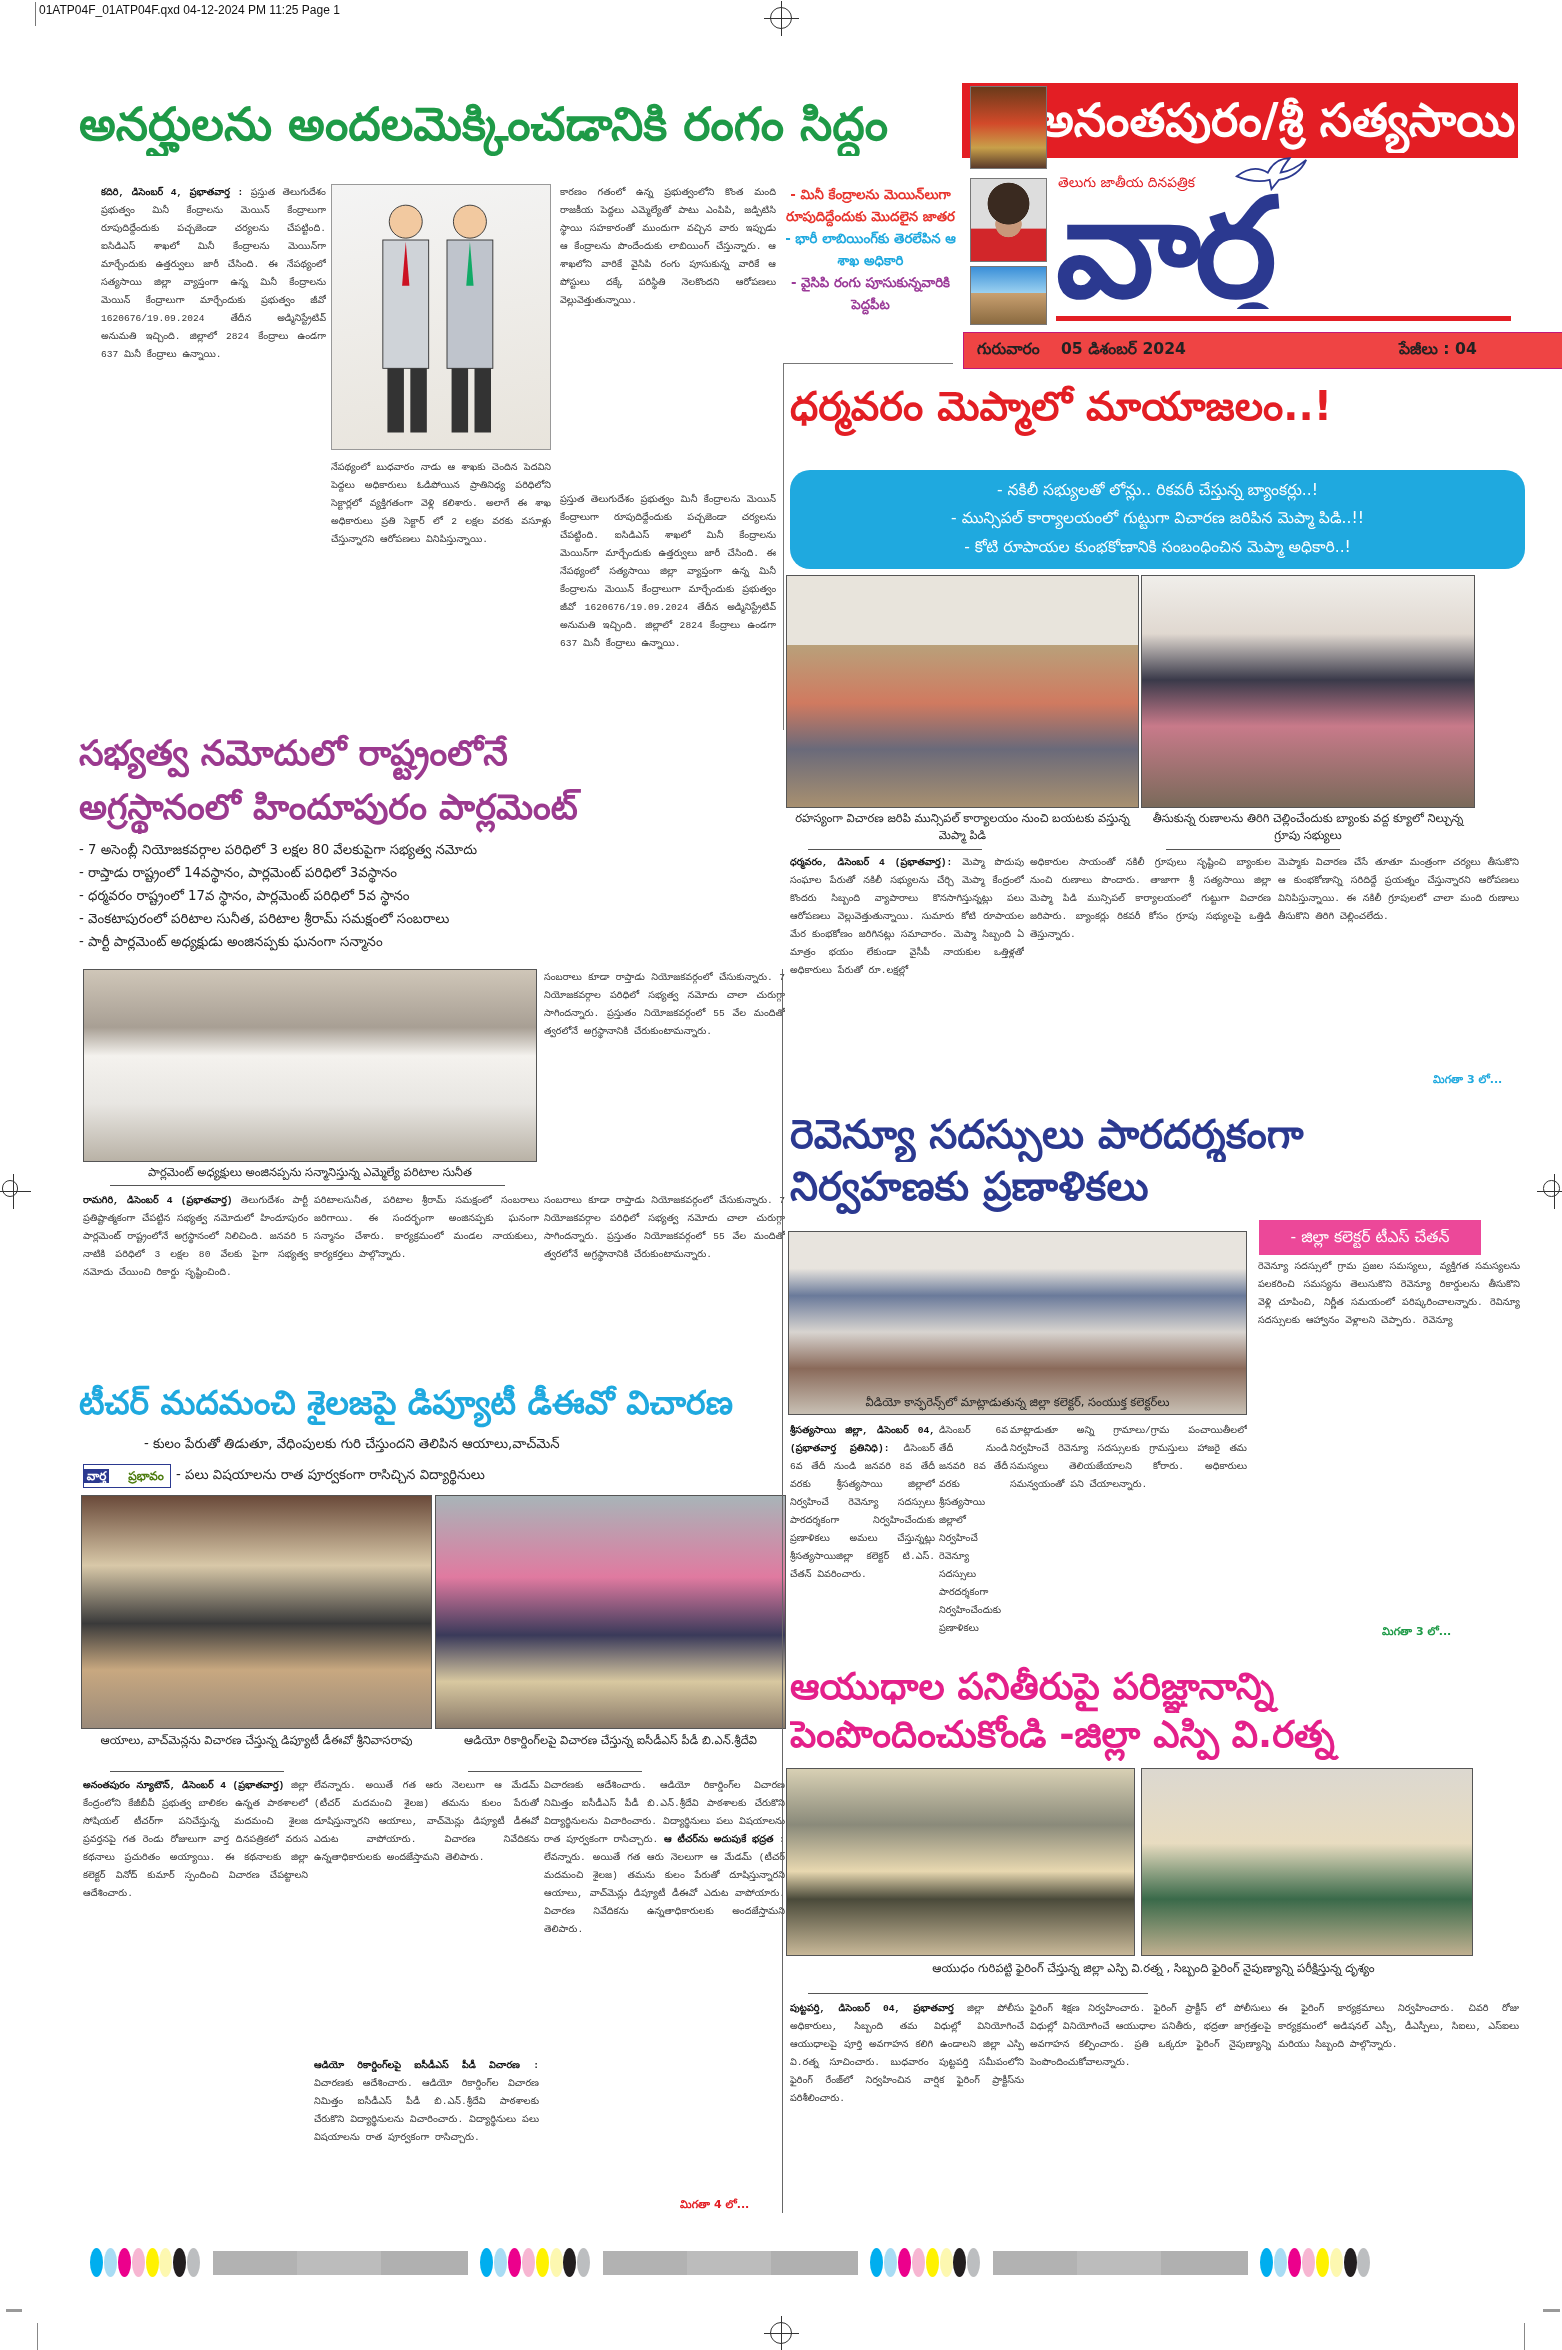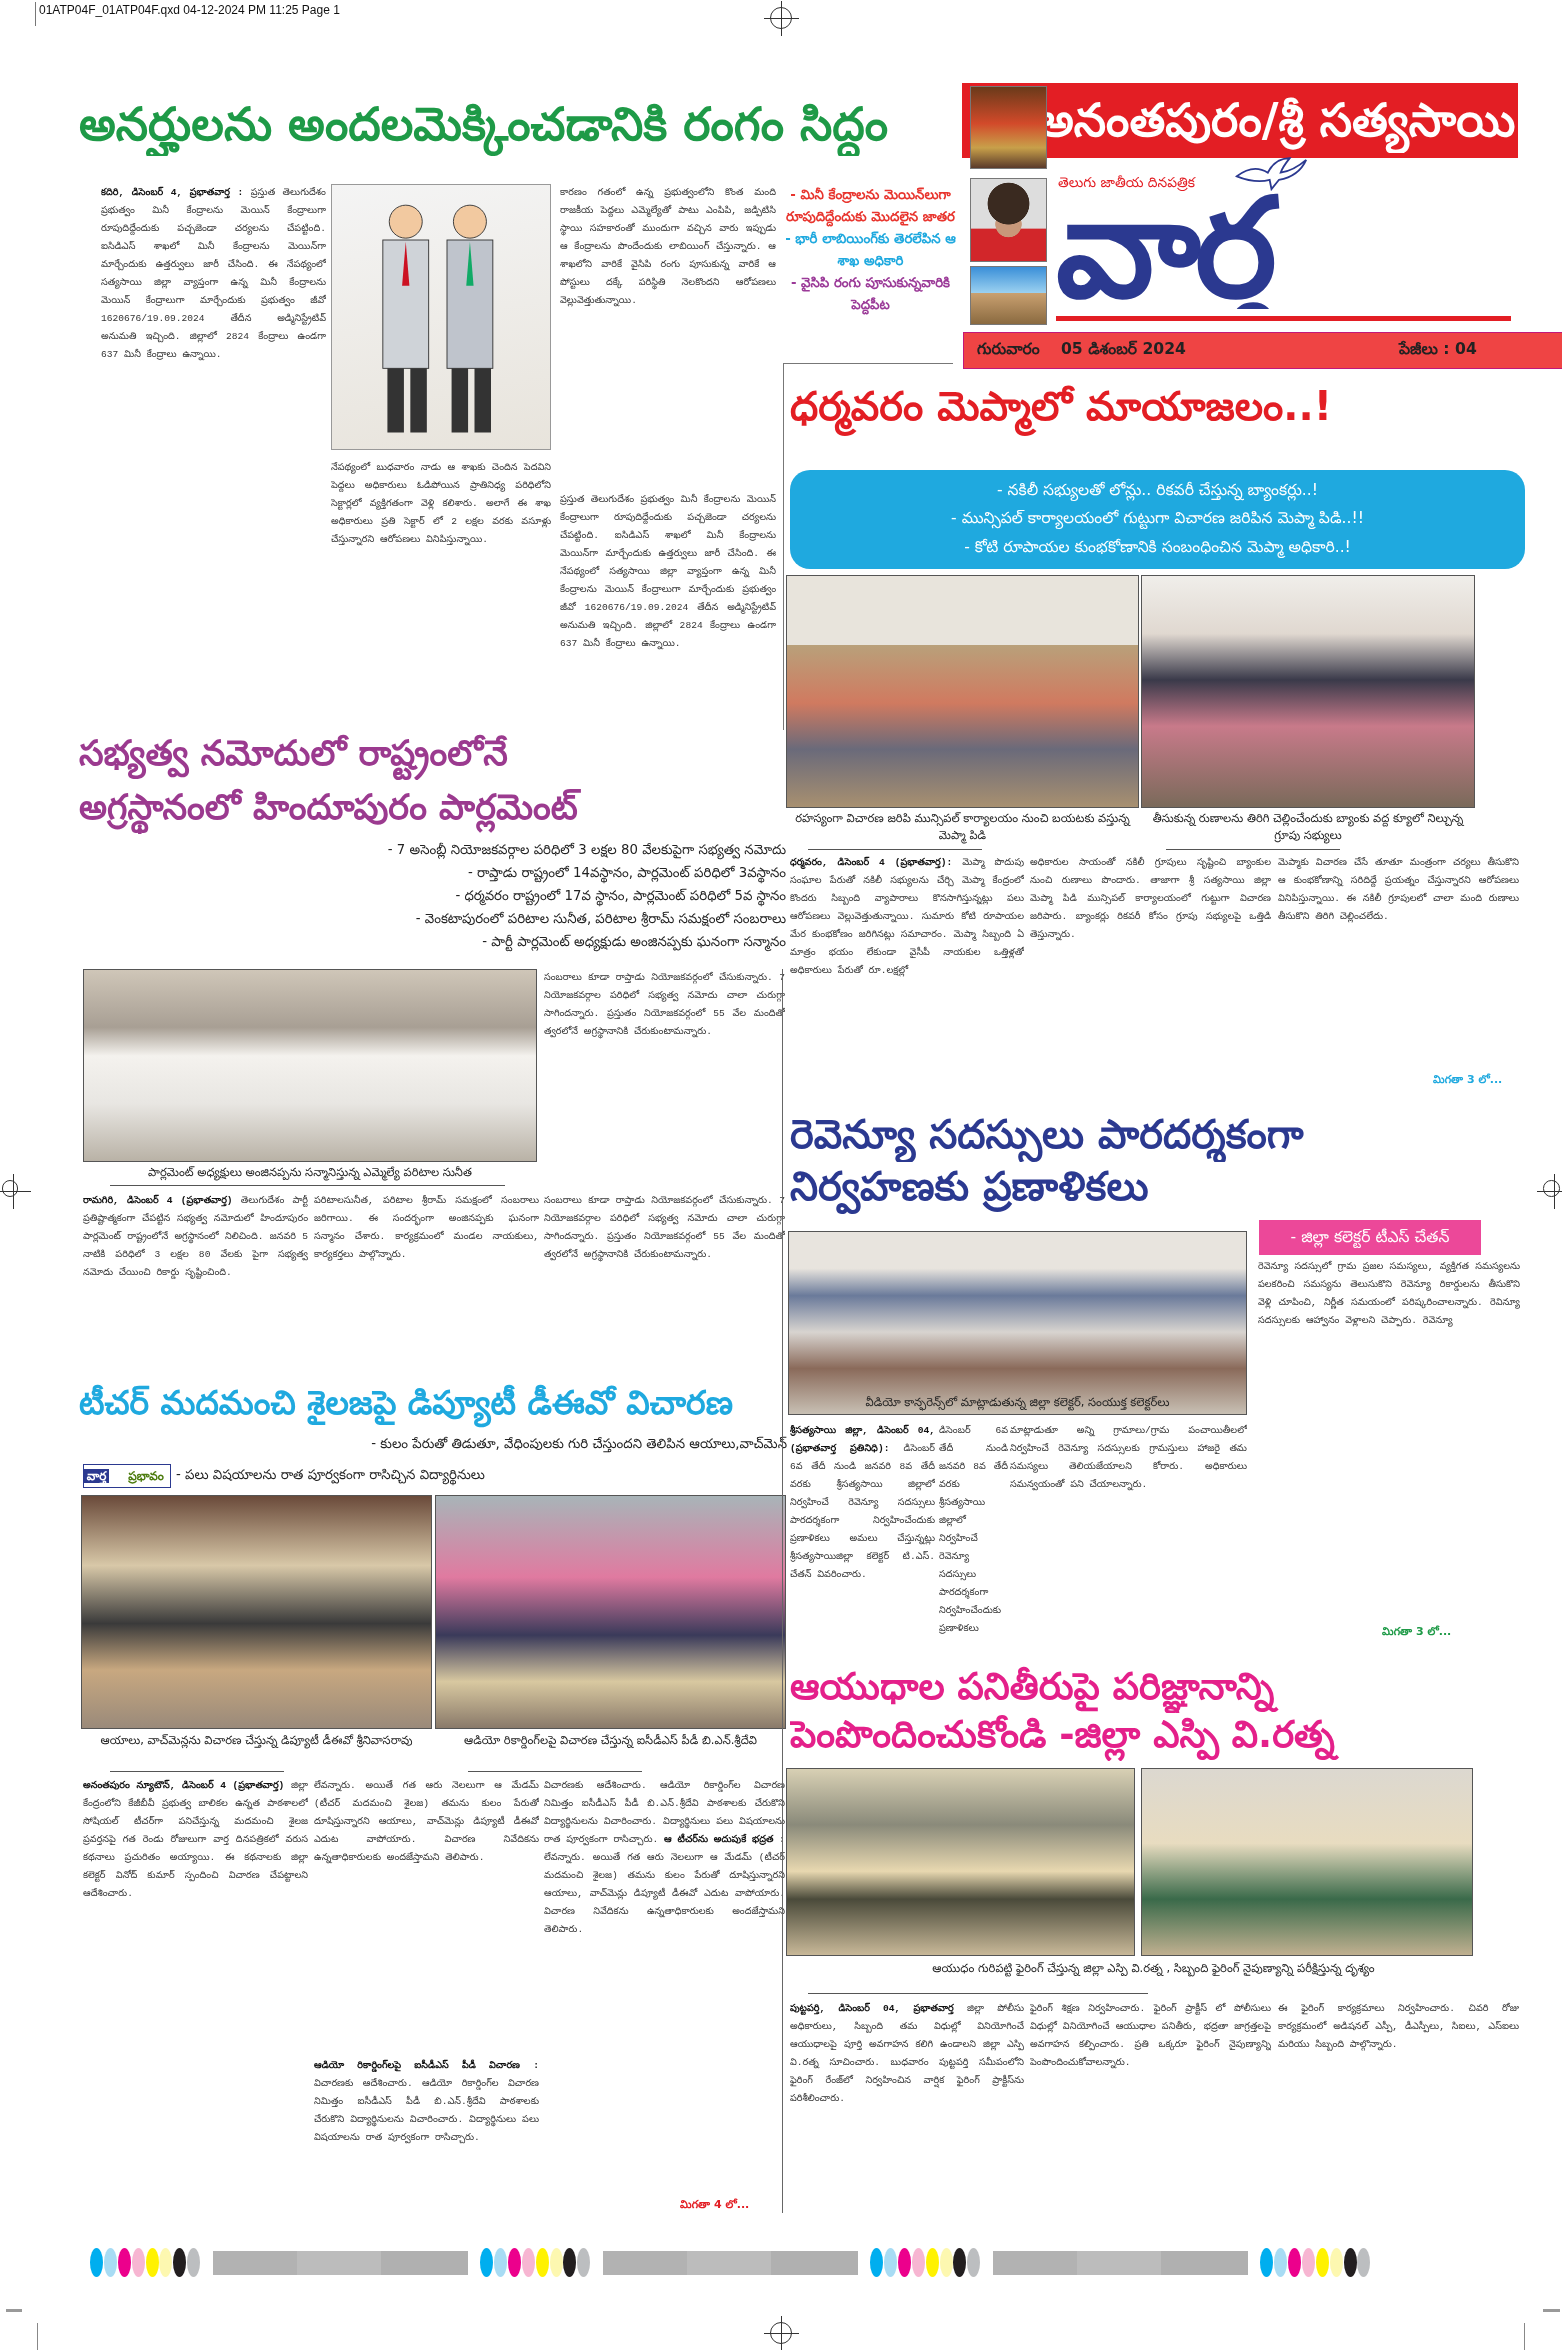--- a/index.html
+++ b/index.html
@@ -12,21 +12,21 @@
 .reg:before{content:"";position:absolute;left:-7.3px;top:10px;width:35px;height:0.9px;background:#333}
 .reg:after{content:"";position:absolute;left:10px;top:-7.3px;width:0.9px;height:35px;background:#333}
 .crop{background:#888}
 .bodytext{font-family:Liberation Mono, monospace;font-size:9.6px;line-height:18px;color:#333;text-align:justify;overflow:hidden;word-break:break-word}
 .bodytext b{font-weight:bold;color:#111}
 .photo{background:linear-gradient(160deg,#9aa2a8,#c9c1b4 40%,#8d8379);border:0.9px solid #555;overflow:hidden}
 .caption{font-family:"DejaVu Sans",sans-serif;font-size:11.5px;line-height:16.5px;text-align:center;color:#222}
 .capline{height:0.9px;background:#555}
 .colrule{width:0.9px;background:#666}
 .hl{font-family:"DejaVu Sans",sans-serif;font-weight:bold;text-align:left;white-space:nowrap;overflow:hidden}
-.sub{font-family:"DejaVu Sans",sans-serif;font-size:13.8px;line-height:22px;text-align:right;color:#222}
+.sub{font-family:"DejaVu Sans",sans-serif;font-size:13.8px;line-height:22px;text-align:left;color:#222}
 .more{font-family:"DejaVu Sans",sans-serif;font-size:11px;font-weight:bold}
 .dot{display:inline-block;width:13px;height:29px;border-radius:50%;margin-right:0.9px;vertical-align:middle}
 .gbar{display:inline-block;height:24px;vertical-align:middle;margin:0 7.3px}
 </style>
 </head>
 <body>
 
 <div class="abs slug">01ATP04F_01ATP04F.qxd  04-12-2024  PM 11:25  Page 1</div>
 <div class="abs reg" style="left:770px;top:7.3px"></div>
 <div class="abs reg" style="left:770px;top:2322px"></div>

